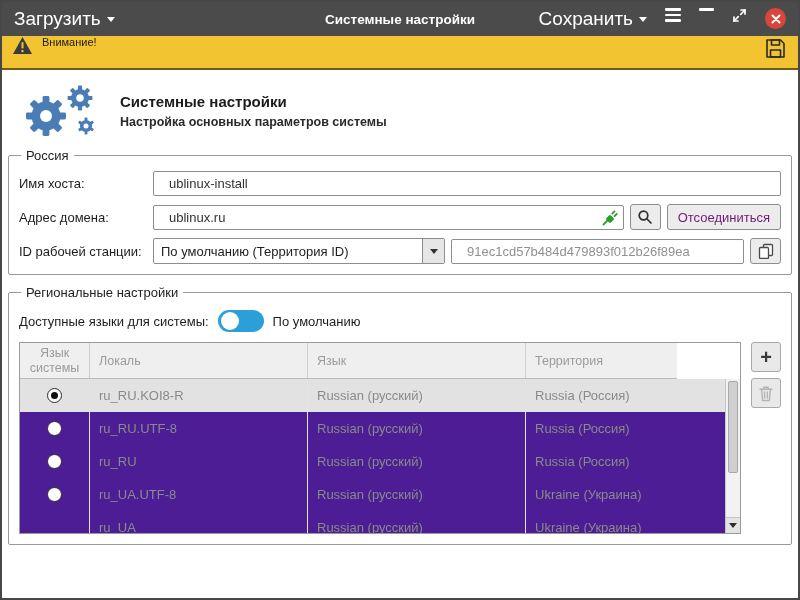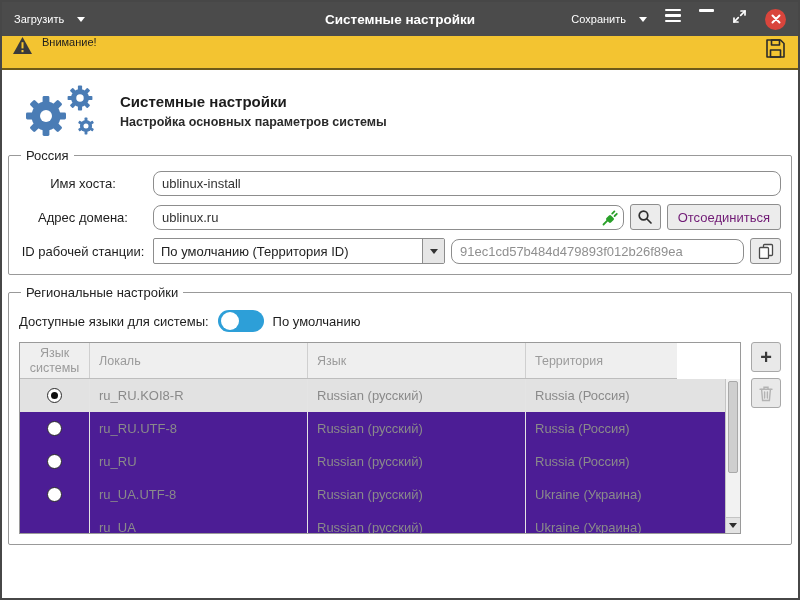--- a/index.html
+++ b/index.html
@@ -9,21 +9,21 @@
   .window{
     width:800px;height:600px;border:2px solid #474747;background:#fff;
     display:flex;flex-direction:column;overflow:hidden;
   }
 
   
   .titlebar{
     flex:0 0 34px;background:#4b4b4b;color:#fff;display:flex;align-items:center;
     padding:0 12px;position:relative;
   }
-  .tb-btn{display:flex;align-items:center;gap:13px;font-size:11px;color:#fff;cursor:pointer;background:none;border:none;font-family:inherit;}
+  .tb-btn{display:flex;align-items:center;gap:6px;font-size:19px;color:#fff;cursor:pointer;background:none;border:none;font-family:inherit;}
   .caret-down{width:0;height:0;border-left:4px solid transparent;border-right:4px solid transparent;border-top:5px solid #fff;display:inline-block;}
   .tb-title{position:absolute;left:50%;transform:translateX(-50%);font-weight:bold;font-size:13.5px;}
   .tb-right{margin-left:auto;display:flex;gap:18px;}
   .hamburger{display:flex;flex-direction:column;gap:3px;cursor:pointer;}
   .hamburger span{width:16px;height:2.5px;background:#fff;border-radius:1px;display:block;}
   .win-min{width:15px;height:3px;background:#fff;border-radius:1px;cursor:pointer;}
   .win-expand{cursor:pointer;display:flex;}
   .win-close{width:21px;height:21px;border-radius:50%;background:#d9453c;display:flex;align-items:center;justify-content:center;cursor:pointer;}
 
   
@@ -38,24 +38,24 @@
   .gears{flex:0 0 88px;height:58px;}
   .ph-text .ph-title{font-size:15px;font-weight:bold;color:#1c1c1c;margin-bottom:5px;}
   .ph-text .ph-subtitle{font-size:12.5px;font-weight:bold;color:#2a2a2a;}
 
   
   fieldset{border:1px solid #999;border-radius:2px;margin:0 6px 10px;padding:8px 10px 10px;}
   legend{font-size:13px;color:#222;padding:0 5px;margin-left:2px;}
 
   .form-row{display:flex;align-items:center;gap:6px;margin-bottom:8px;}
   .form-row:last-child{margin-bottom:0;}
-  .flabel{flex:0 0 128px;text-align:center;font-size:13px;color:#1d1d1d;}
+  .flabel{flex:0 0 128px;text-align:left;font-size:13px;color:#1d1d1d;}
   .tinput{
-    height:25px;border:1px solid #8d8d8d;border-radius:8px;background:#fff;
-    font-family:inherit;font-size:13px;color:#333;padding:0 8px;
+    height:25px;border:1px solid #8d8d8d;border-radius:2px;background:#fff;
+    font-family:inherit;font-size:13px;color:#333;padding:0 15px;
   }
   .grow{flex:1;}
   .input-wrap{position:relative;flex:1;display:flex;}
   .input-wrap .tinput{width:100%;padding-right:24px;}
   .plug-icon{position:absolute;right:5px;top:4px;pointer-events:none;}
 
   .btn{
     height:26px;border:1px solid #8d8d8d;border-radius:3px;background:#ececec;
     font-family:inherit;font-size:13px;color:#701a75;display:flex;align-items:center;
     justify-content:center;padding:0 10px;cursor:pointer;

